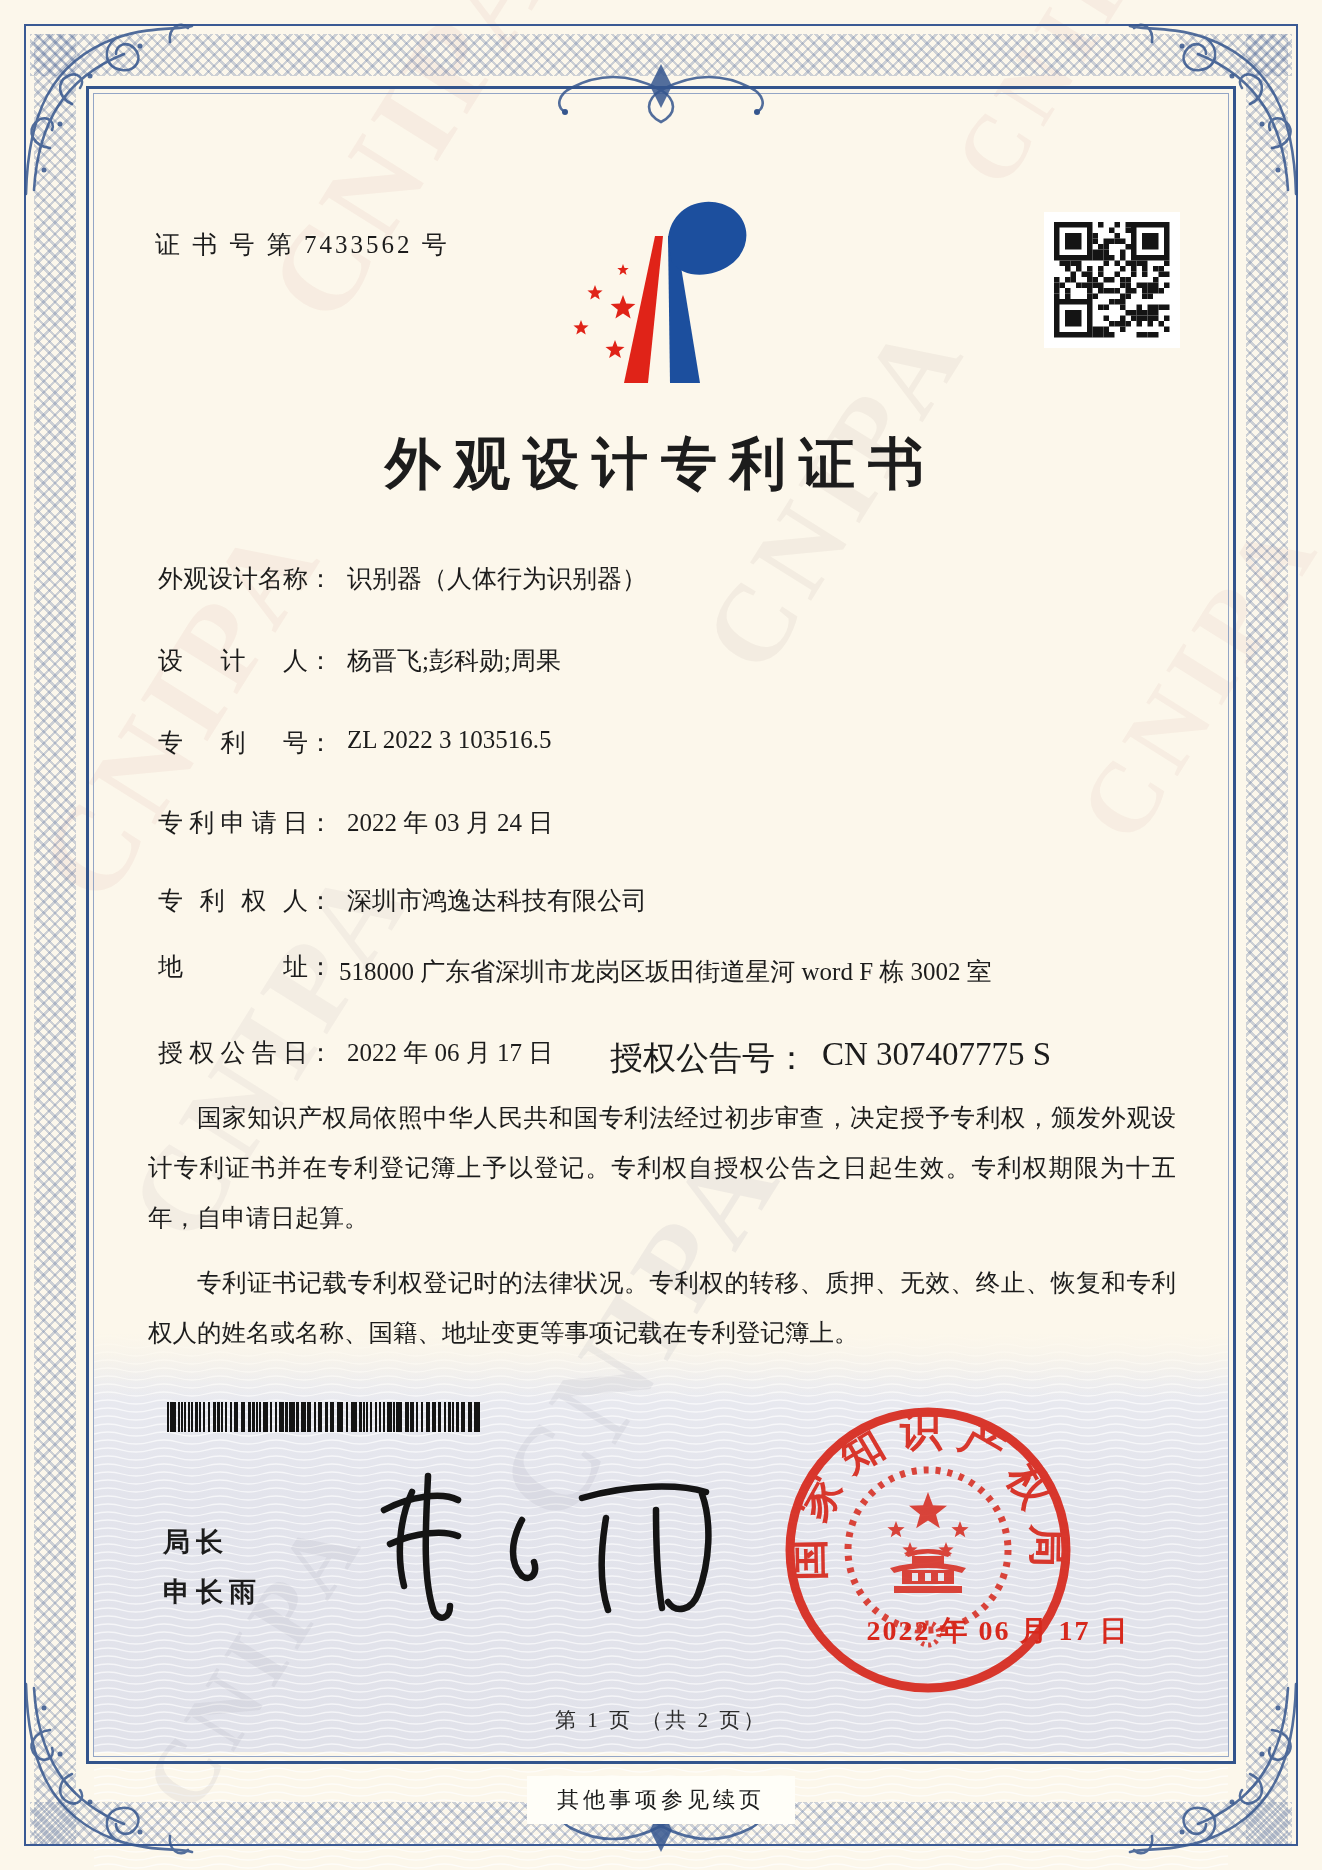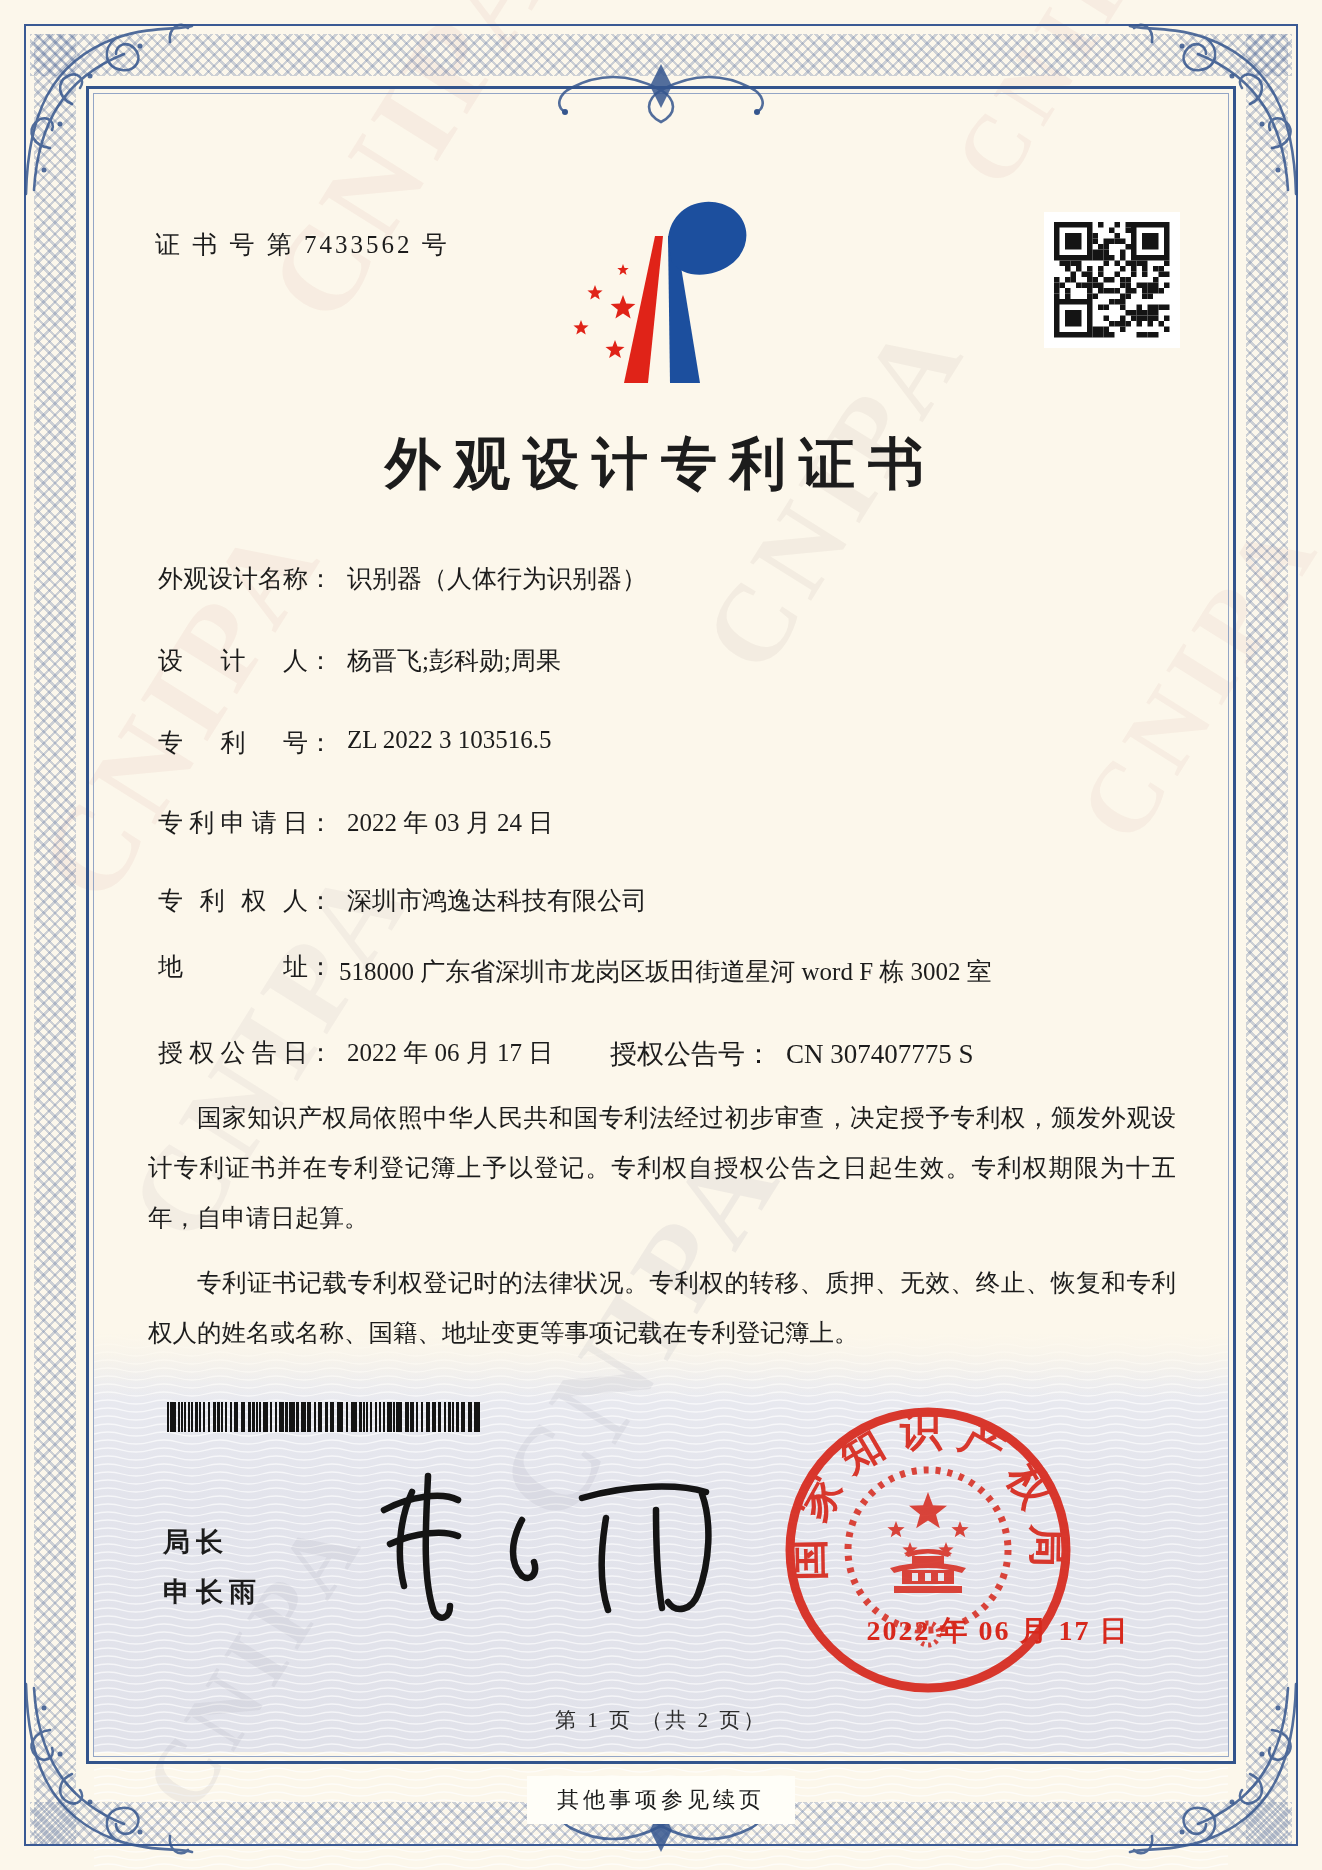--- a/index.html
+++ b/index.html
@@ -44,21 +44,21 @@
   .logo{position:absolute;left:558px;top:188px;width:200px;height:200px;}
   .qr{position:absolute;left:1044px;top:212px;width:136px;height:136px;background:#fff;padding:0;}
   .title{position:absolute;left:0;right:0;top:396px;text-align:center;
          font-size:56px;font-weight:bold;letter-spacing:13px;margin-top:31px;}
 
   .frow{position:absolute;left:158px;font-size:25px;display:flex;align-items:flex-start;white-space:nowrap;}
   .jlabel{display:inline-flex;justify-content:space-between;width:150px;flex:none;}
   .colon{flex:none;}
   .fvalue{margin-left:14px;}
   .fvalue-wrap{margin-left:6px;white-space:normal;width:672px;line-height:44px;}
-  .frow2{position:absolute;left:610px;font-size:27px;display:flex;white-space:nowrap;align-items:center;}
+  .frow2{position:absolute;left:610px;font-size:33px;display:flex;white-space:nowrap;}
 
   .paras{position:absolute;left:133px;top:1078px;width:1058px;font-size:24.5px;line-height:50px;
          text-align:justify;}
   .paras p{margin:15px;text-indent:2em;}
 
   .barcode{position:absolute;left:165px;top:1402px;width:318px;height:30px;z-index:5;}
   .official{position:absolute;left:163px;font-family:"Liberation Sans","DejaVu Sans",sans-serif;
             font-weight:600;font-size:27px;letter-spacing:6px;z-index:5;}
   .official-title{top:1524px;}
   .official-name{top:1574px;}

